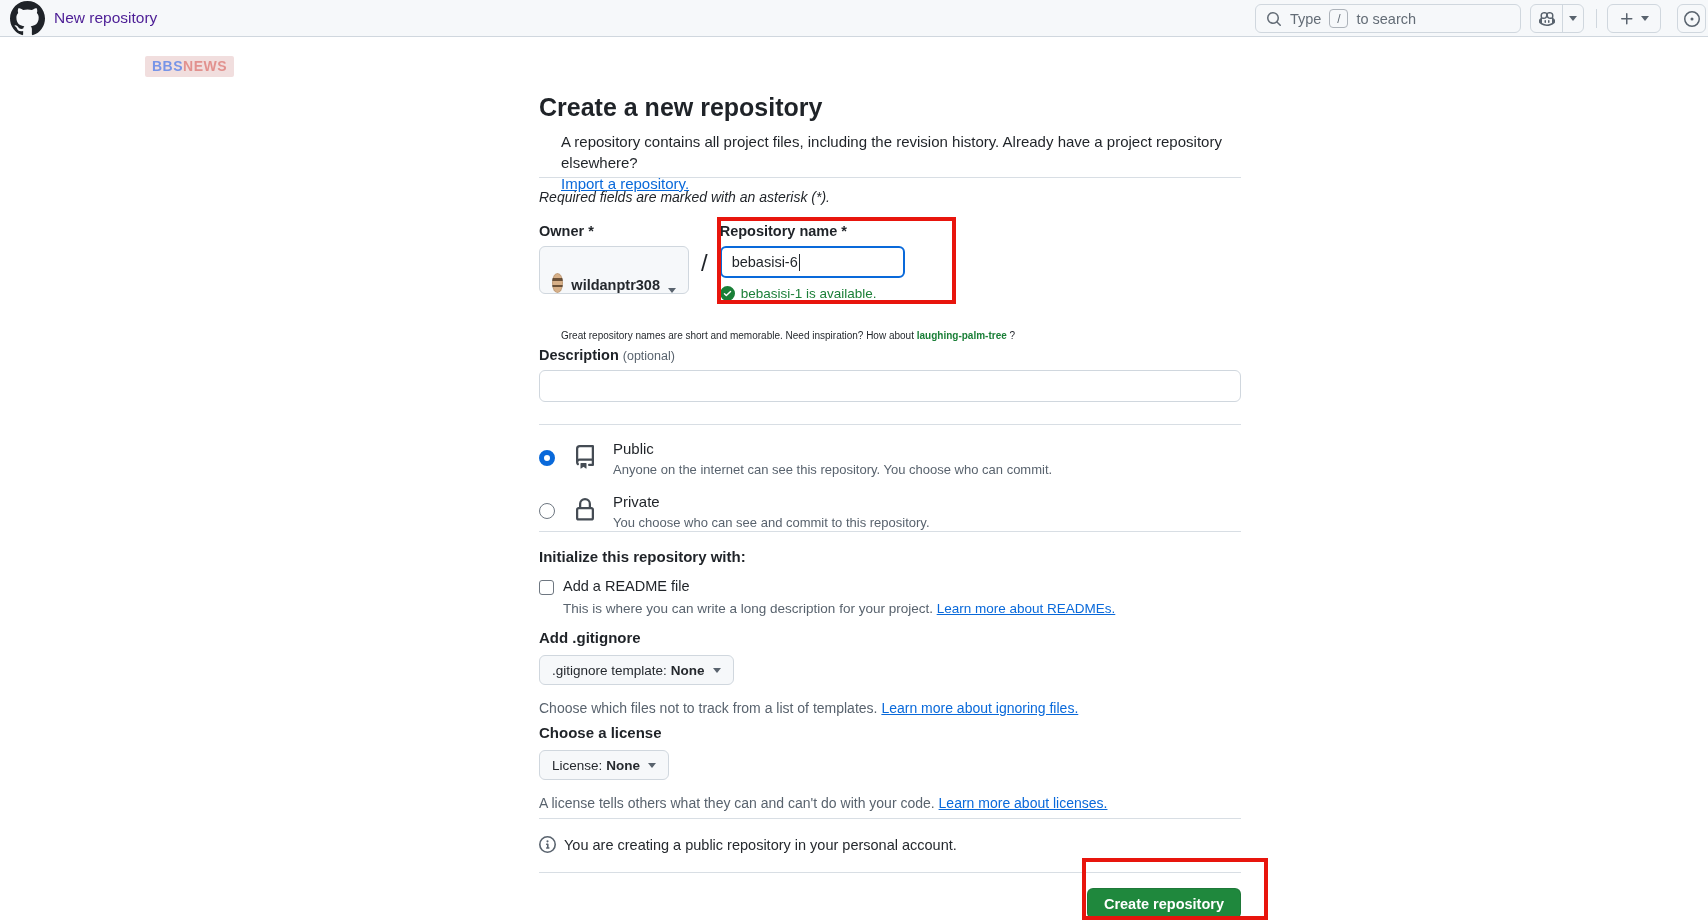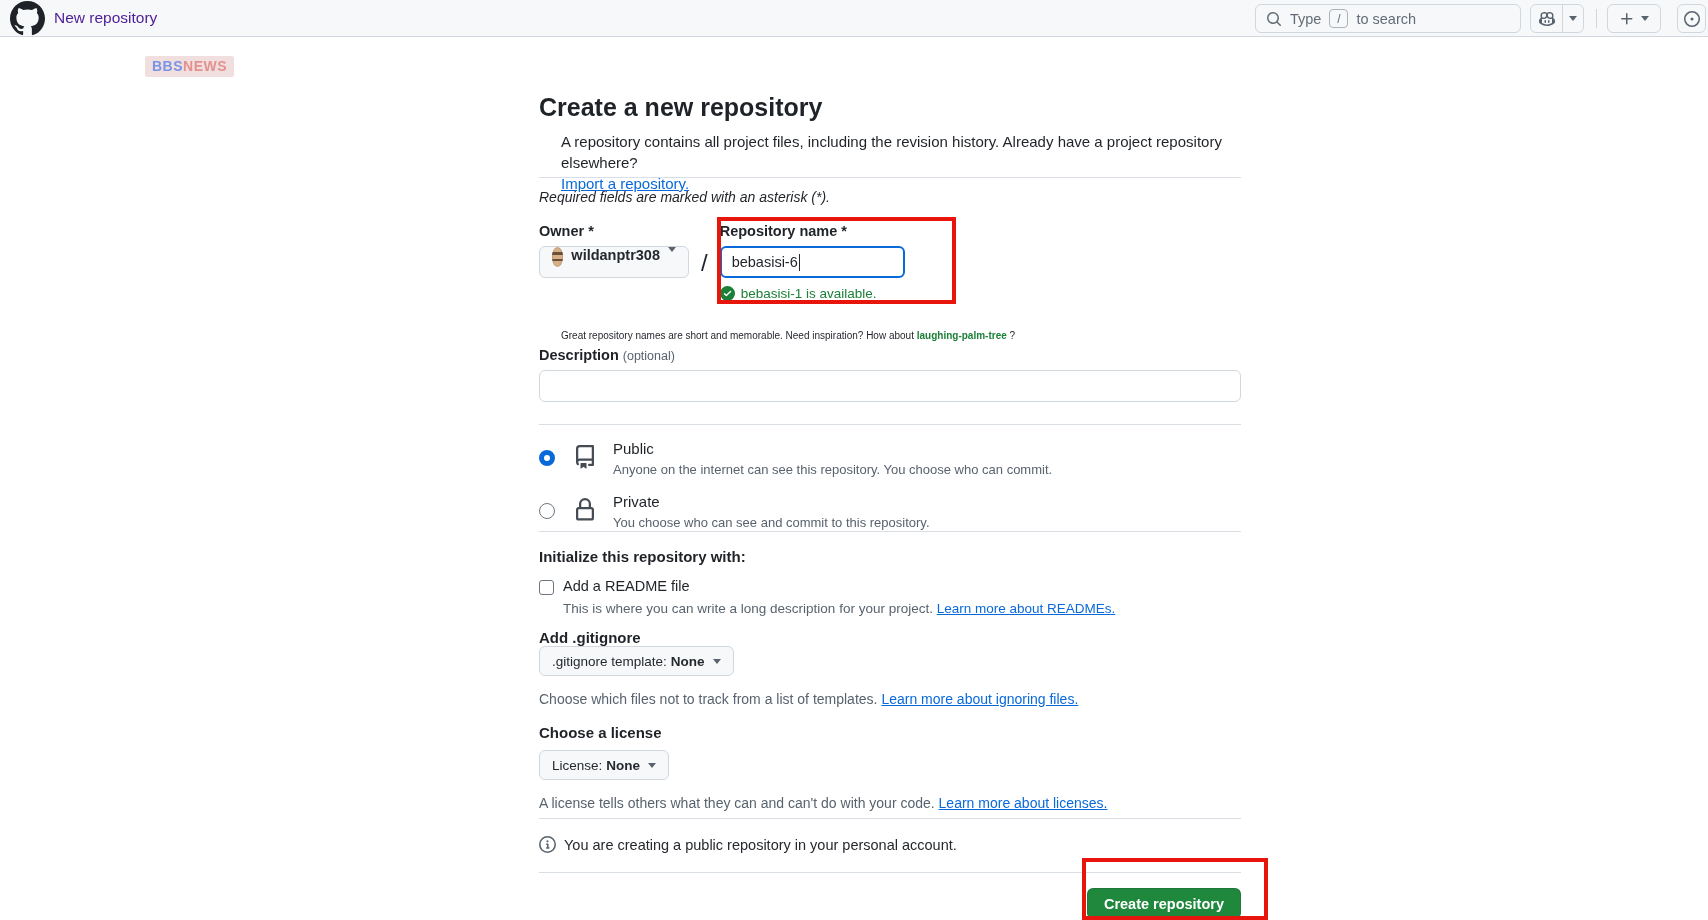--- a/index.html
+++ b/index.html
@@ -55,22 +55,22 @@
   .link   { color:#0969da; text-decoration:underline; cursor:pointer; }
   .hr     { border:none; border-top:1px solid #d8dee4; height:0; }
   .bold   { font-weight:600; }
   .green  { color:#1a7f37; }
   .body-text { font-size:15px; line-height:21px; color:#1f2328;margin-left:22px; }
   .small-text { font-size:13.5px; line-height:19px; }
   
   .owner-row { display:flex; align-items:flex-start; }
   .field-label { font-size:14.5px; font-weight:600; margin-bottom:7px; display:block; }
   .select-btn {
-    height:32px; border:1px solid #d0d7de; border-radius:6px; background:#f6f8fa;
-    display:inline-flex; align-items:flex-start; gap:8px; padding:0 12px; cursor:pointer;
+    height:48px; border:1px solid #d0d7de; border-radius:6px; background:#f6f8fa;
+    display:inline-flex; align-items:flex-end; gap:8px; padding:0 12px; cursor:pointer;
   }
   .avatar {
     width:20px; height:20px; border-radius:50%;
     background:repeating-linear-gradient(180deg,#d7b088 0 4px,#6b5036 4px 7px,#d7b088 7px 11px,#6b5036 11px 13px,#d7b088 13px 20px);
     border:1px solid rgba(0,0,0,.1);
   }
   .owner-name { font-size:14.5px; font-weight:600; color:#25292e; }
   .slash-sep { font-size:24px; font-weight:300; color:#1f2328; margin:0 12px; padding-top:26px; }
   .text-input {
     width:185px; height:32px; border:2px solid #0969da; border-radius:6px; background:#fff;
@@ -265,21 +265,21 @@
       <span class="readme-label">Add a README file</span>
     </div>
     <div class="sub-note">
       <span>This is where you can write a long description for your project.</span>
       <a class="link">Learn more about READMEs.</a>
     </div>
   </div>
 
   <div class="abs" style="top:592px;">
     <div class="section-heading">Add .gitignore</div>
-    <div class="dd-btn" style="">
+    <div class="dd-btn" style="margin-top:9px;">
       <span>.gitignore template:</span>
       <span class="bold" style="margin-left:-4px;">None</span>
       <span class="caret"></span>
     </div>
     <div class="small-text muted" style="margin-top:14px; font-size:14px;">
       <span>Choose which files not to track from a list of templates.</span>
       <a class="link">Learn more about ignoring files.</a>
     </div>
   </div>
 

